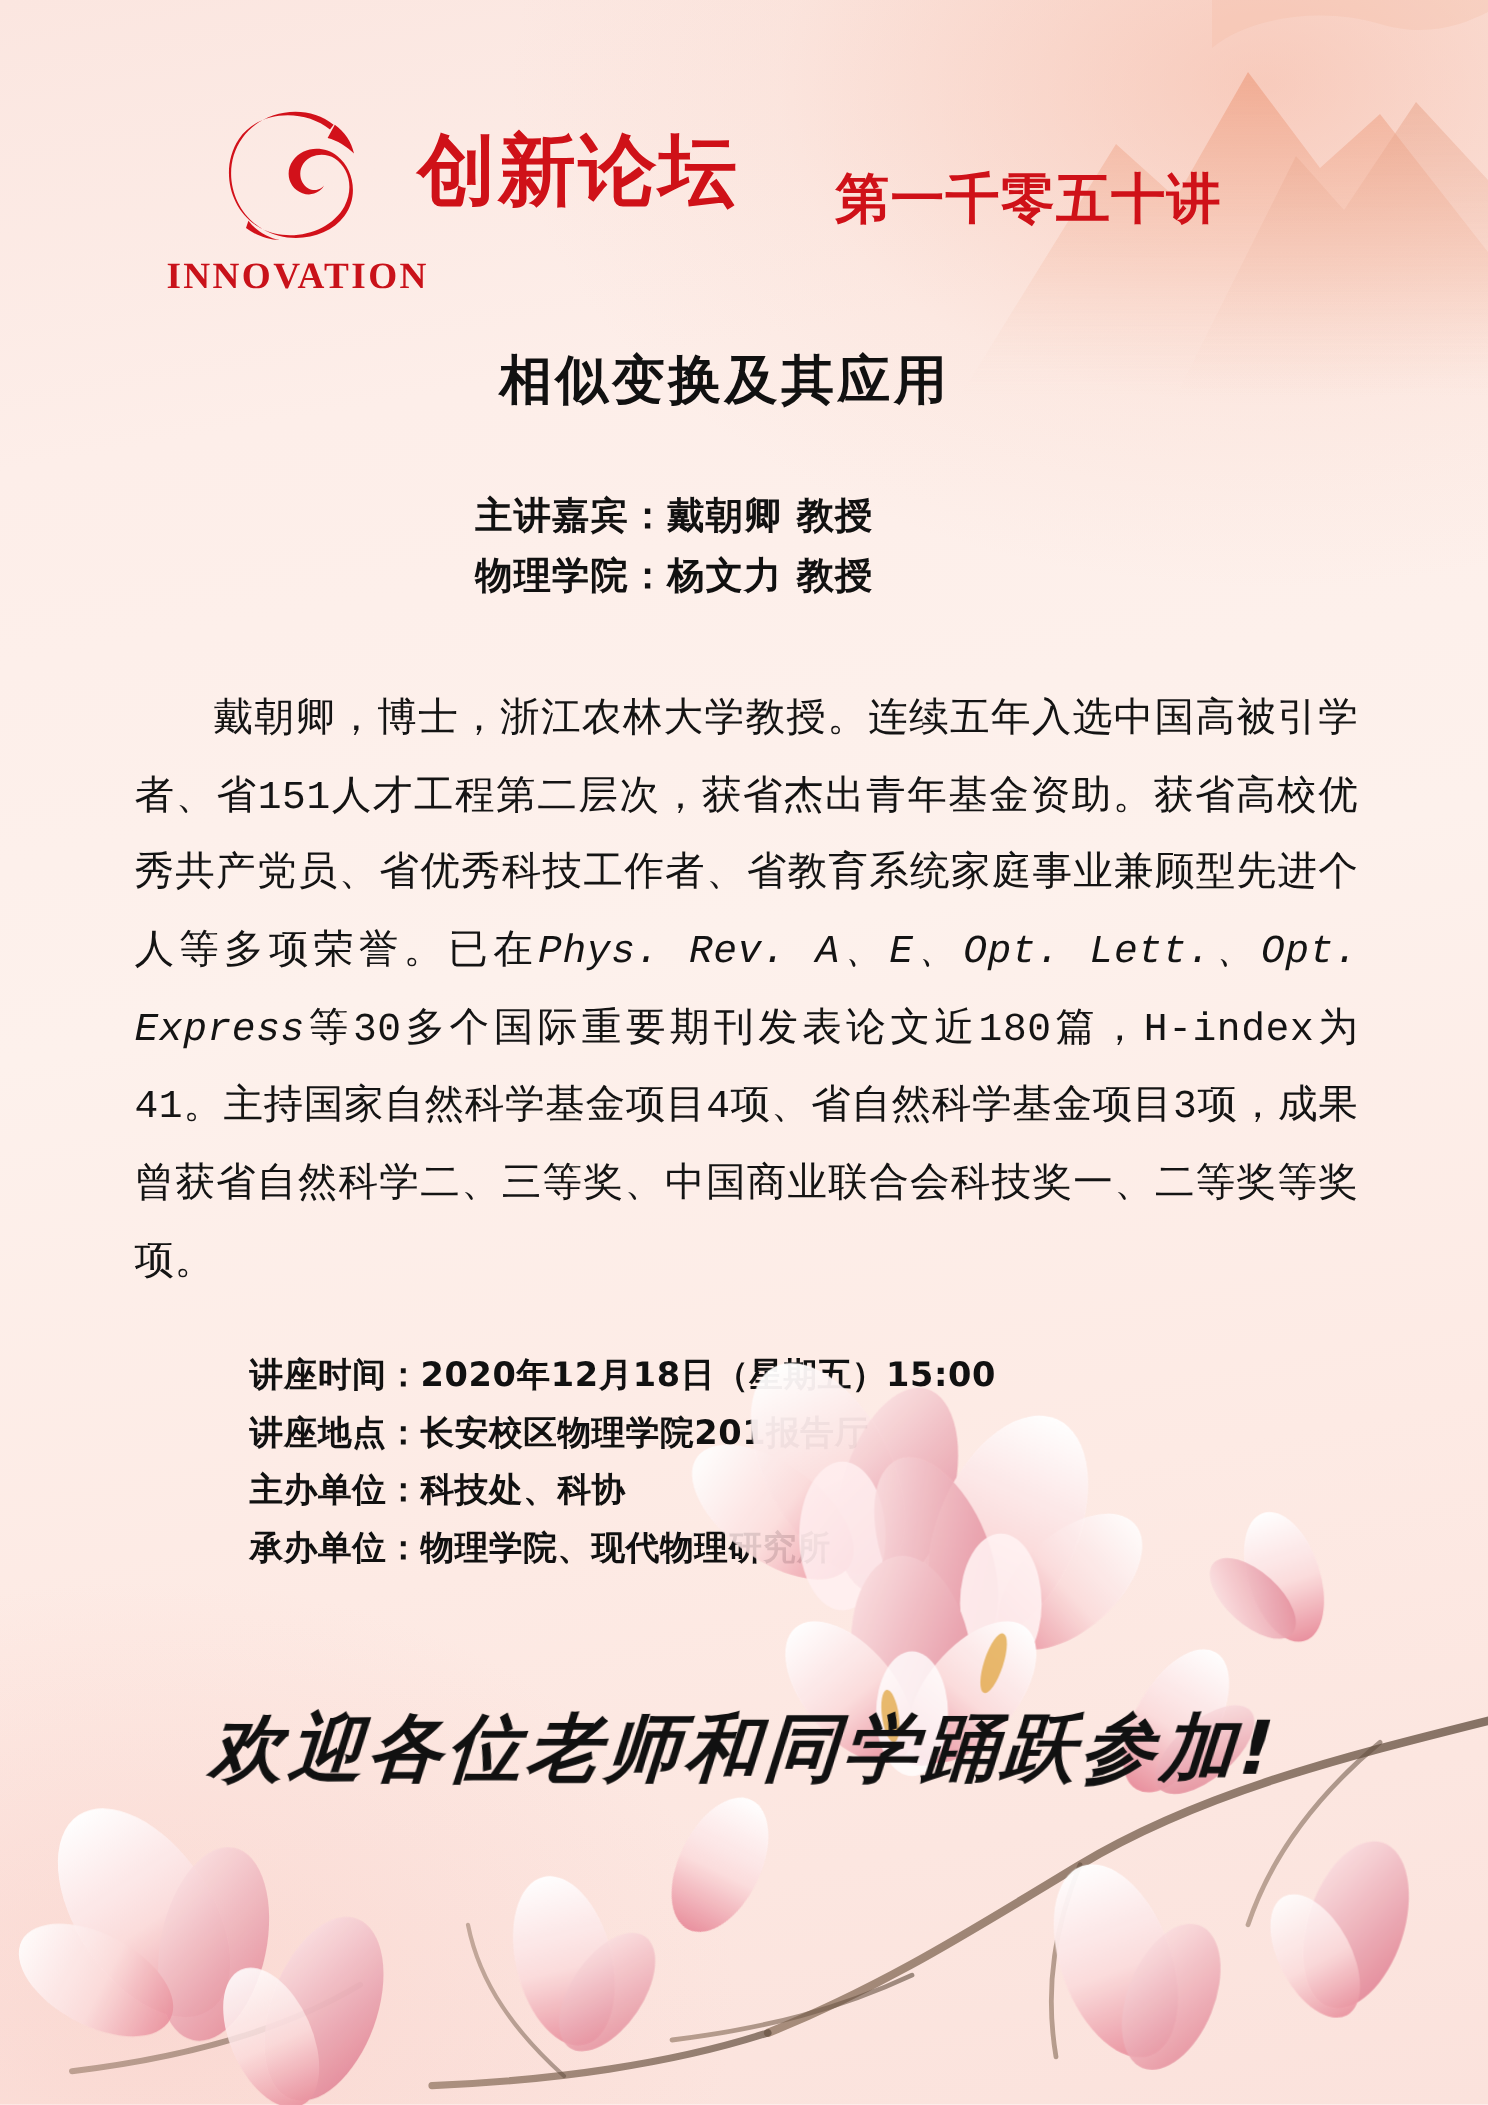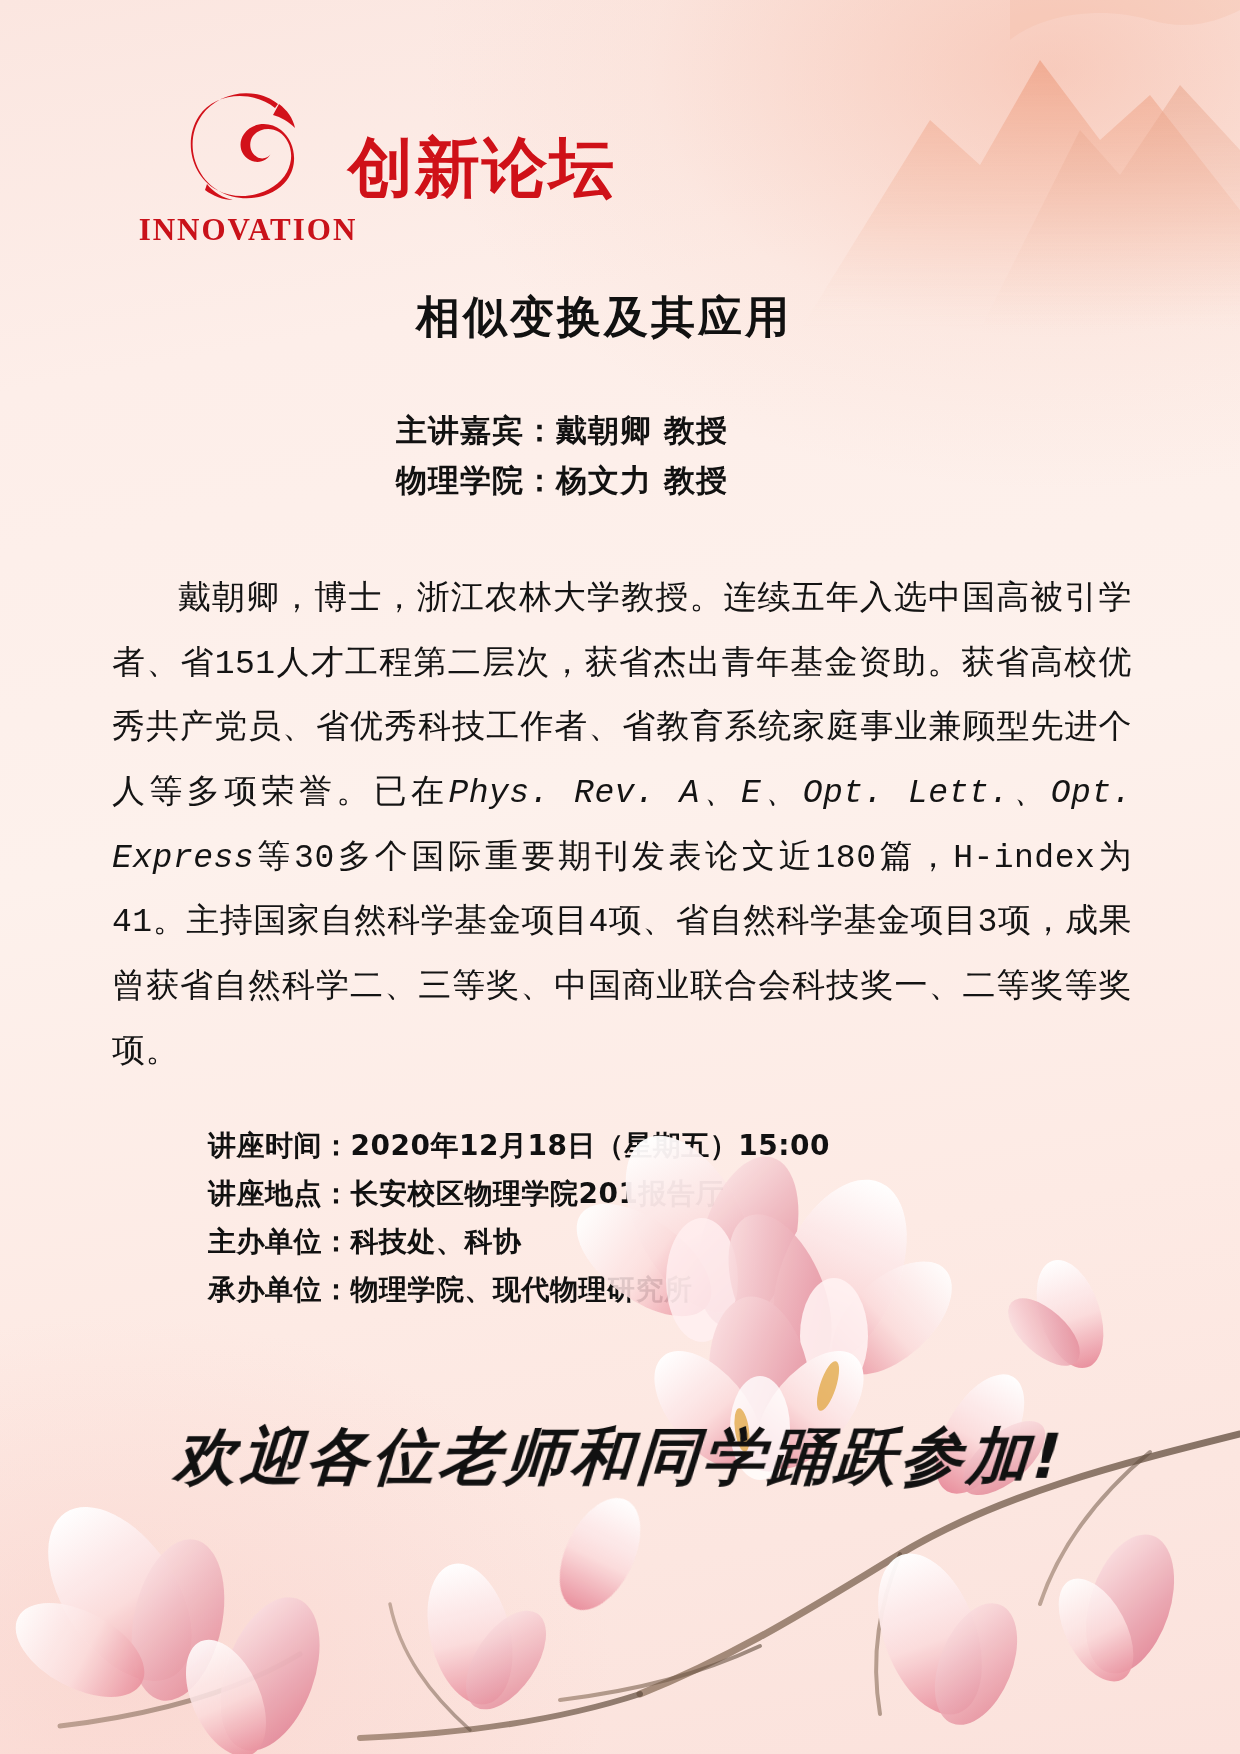--- a/index.html
+++ b/index.html
@@ -59,21 +59,21 @@
     font-family: "Liberation Serif", serif;
     font-weight: bold;
     font-size: 31px;
     letter-spacing: 2px;
     color: #c9121a;
     margin-top: 6px;
   }
   .title-main {
     position: absolute;
     left: 240px;
-    top: 36px;
+    top: 10px;
     font-family: "DejaVu Sans", sans-serif;
     font-weight: bold;
     font-size: 65px;
     color: #cf1118;
     letter-spacing: 2px;
     white-space: nowrap;
   }
   .title-sub {
     position: absolute;
     left: 588px;
@@ -205,20 +205,21 @@
       <div class="logo-mark">
         <svg viewBox="0 0 130 118" width="130" height="118">
           <path d="M92 20 C70 2 32 4 16 28 C0 52 8 88 34 102 C58 115 92 106 104 84 C112 69 108 52 96 44 C88 39 76 40 70 48 C65 55 67 65 74 69 C79 72 86 70 88 65 C85 72 77 76 69 73 C58 69 54 56 61 46 C69 34 87 33 98 42 C112 53 116 76 104 92 C90 111 58 116 36 103 C10 88 1 52 19 27 C36 3 73 -2 95 16 Z" fill="#d2111a"></path>
           <path d="M96 16 C104 22 110 30 112 40 C106 34 98 29 90 27 Z" fill="#d2111a"></path>
           <path d="M24 96 C30 104 40 110 50 112 C40 112 30 108 22 102 Z" fill="#d2111a"></path>
         </svg>
       </div>
       <div class="logo-text">INNOVATION</div>
     </div>
     <div class="title-main">创新论坛</div>
+    <div class="title-sub">第一千零五十讲</div>
   </div>
 
   <div class="lecture-title">相似变换及其应用</div>
 
   <div class="speakers">
     <div>主讲嘉宾：戴朝卿 教授</div>
     <div>物理学院：杨文力 教授</div>
   </div>
 
   <div class="bio">

